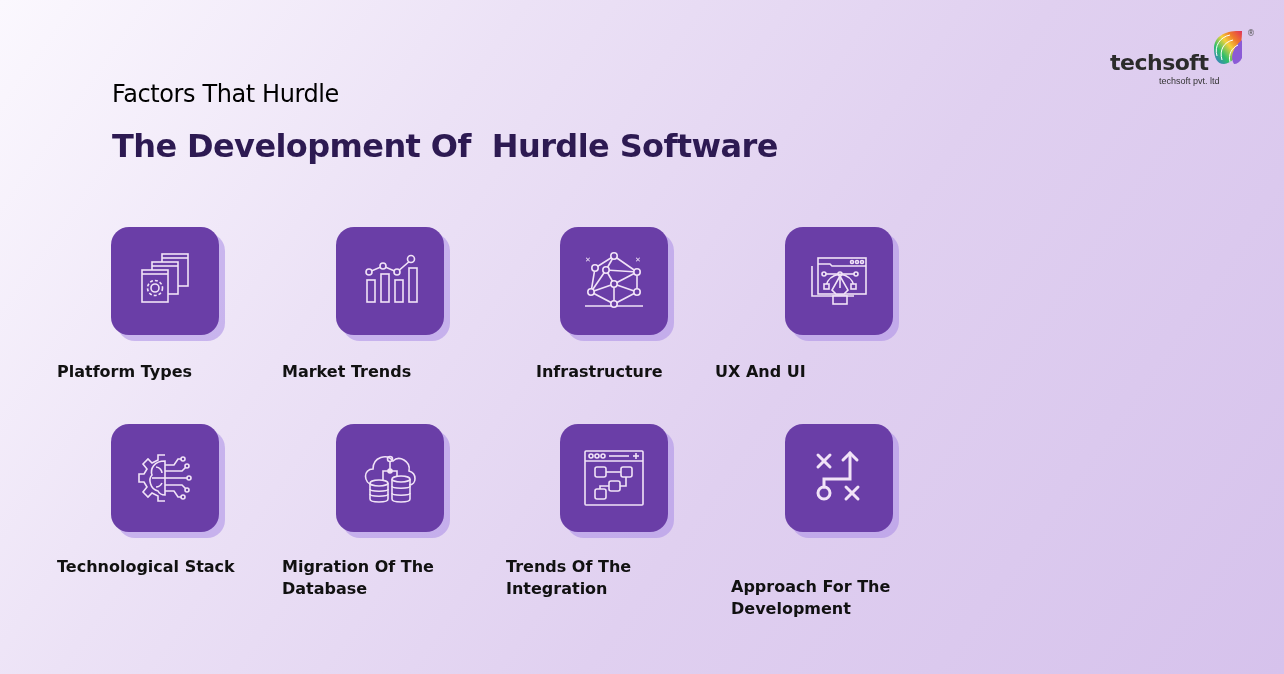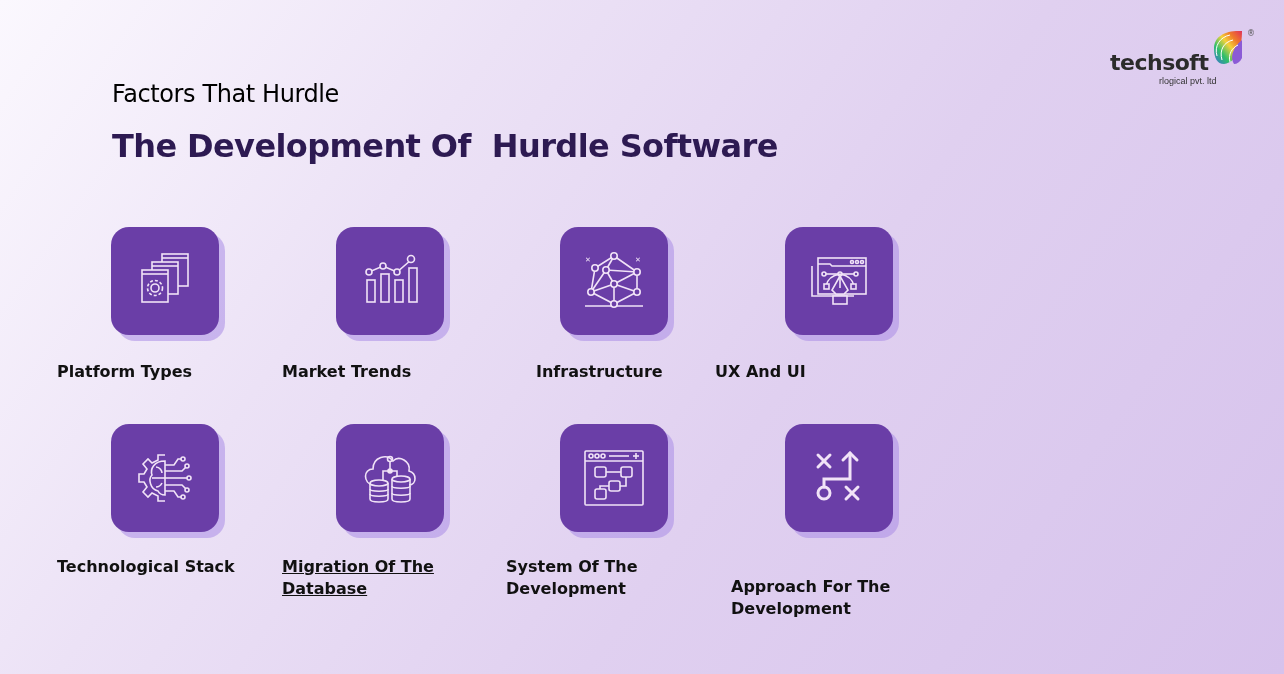--- a/index.html
+++ b/index.html
@@ -41,21 +41,21 @@
   }
 </style>
 </head>
 <body>
 
 <div class="heading-1">Factors That Hurdle</div>
 <div class="heading-2">The Development Of  Hurdle Software</div>
 
 <div class="logo">
   <div class="logo-word">techsoft</div>
-  <div class="logo-sub">rlogical pvt. ltd</div>
+  <div class="logo-sub">techsoft pvt. ltd</div>
   <svg class="logo-mark" viewBox="0 0 40 40">
     <defs>
       <linearGradient id="lg" x1="0" y1="1" x2="1" y2="0">
         <stop offset="0" stop-color="#3b6fd8"></stop>
         <stop offset="0.3" stop-color="#2fbf6a"></stop>
         <stop offset="0.55" stop-color="#f4d23a"></stop>
         <stop offset="0.75" stop-color="#f07a2a"></stop>
         <stop offset="1" stop-color="#e0305a"></stop>
       </linearGradient>
     </defs>
@@ -181,42 +181,42 @@
     <ellipse cx="24" cy="40" rx="9" ry="3" fill="#6a3ea7"></ellipse>
     <path d="M15 40 L15 56 C15 60 33 60 33 56 L33 40"></path>
     <path d="M15 46 C15 49 33 49 33 46"></path>
       <path d="M15 51 C15 54 33 54 33 51"></path>
     <ellipse cx="46" cy="36" rx="9" ry="3" fill="#6a3ea7"></ellipse>
     <path d="M37 36 L37 56 C37 60 55 60 55 56 L55 36"></path>
     <path d="M37 43 C37 46 55 46 55 43"></path>
       <path d="M37 50 C37 53 55 53 55 50"></path>
   </svg>
 </div>
-<div class="label" style="left:282px;top:556px;text-decoration:underline;">Migration Of The Database</div>
+<div class="label" style="left:282px;top:556px;">Migration Of The Database</div>
 
 <div class="tile" style="left:560px;top:424px;">
   <svg viewBox="0 0 70 70" fill="none" stroke="#f1e3f7" stroke-width="1.6">
     <rect x="6" y="8" width="58" height="54" rx="1"></rect>
     <line x1="6" y1="18" x2="64" y2="18"></line>
     <circle cx="12" cy="13" r="2"></circle>
       <circle cx="18" cy="13" r="2"></circle>
       <circle cx="24" cy="13" r="2"></circle>
     <line x1="30" y1="13" x2="50" y2="13"></line>
     <line x1="54" y1="13" x2="60" y2="13"></line>
       <line x1="57" y1="10" x2="57" y2="16"></line>
     <rect x="16" y="24" width="11" height="10" rx="2"></rect>
     <rect x="42" y="24" width="11" height="10" rx="2"></rect>
     <line x1="27" y1="29" x2="42" y2="29"></line>
     <rect x="30" y="38" width="11" height="10" rx="2"></rect>
     <polyline points="47,34 47,43 41,43"></polyline>
     <rect x="16" y="46" width="11" height="10" rx="2"></rect>
     <polyline points="30,43 21,43 21,46"></polyline>
   </svg>
 </div>
-<div class="label" style="left:506px;top:556px;">System Of The Development</div>
+<div class="label" style="left:506px;top:556px;">Trends Of The Integration</div>
 
 <div class="tile" style="left:785px;top:424px;">
   <svg viewBox="0 0 70 70" fill="none" stroke="#f1e3f7" stroke-width="3" stroke-linecap="round">
     <line x1="14" y1="12" x2="26" y2="24"></line>
       <line x1="26" y1="12" x2="14" y2="24"></line>
     <line x1="42" y1="44" x2="54" y2="56"></line>
       <line x1="54" y1="44" x2="42" y2="56"></line>
     <circle cx="20" cy="50" r="6"></circle>
     <polyline points="20,44 20,36 46,36 46,10"></polyline>
     <polyline points="39,17 46,10 53,17"></polyline>

